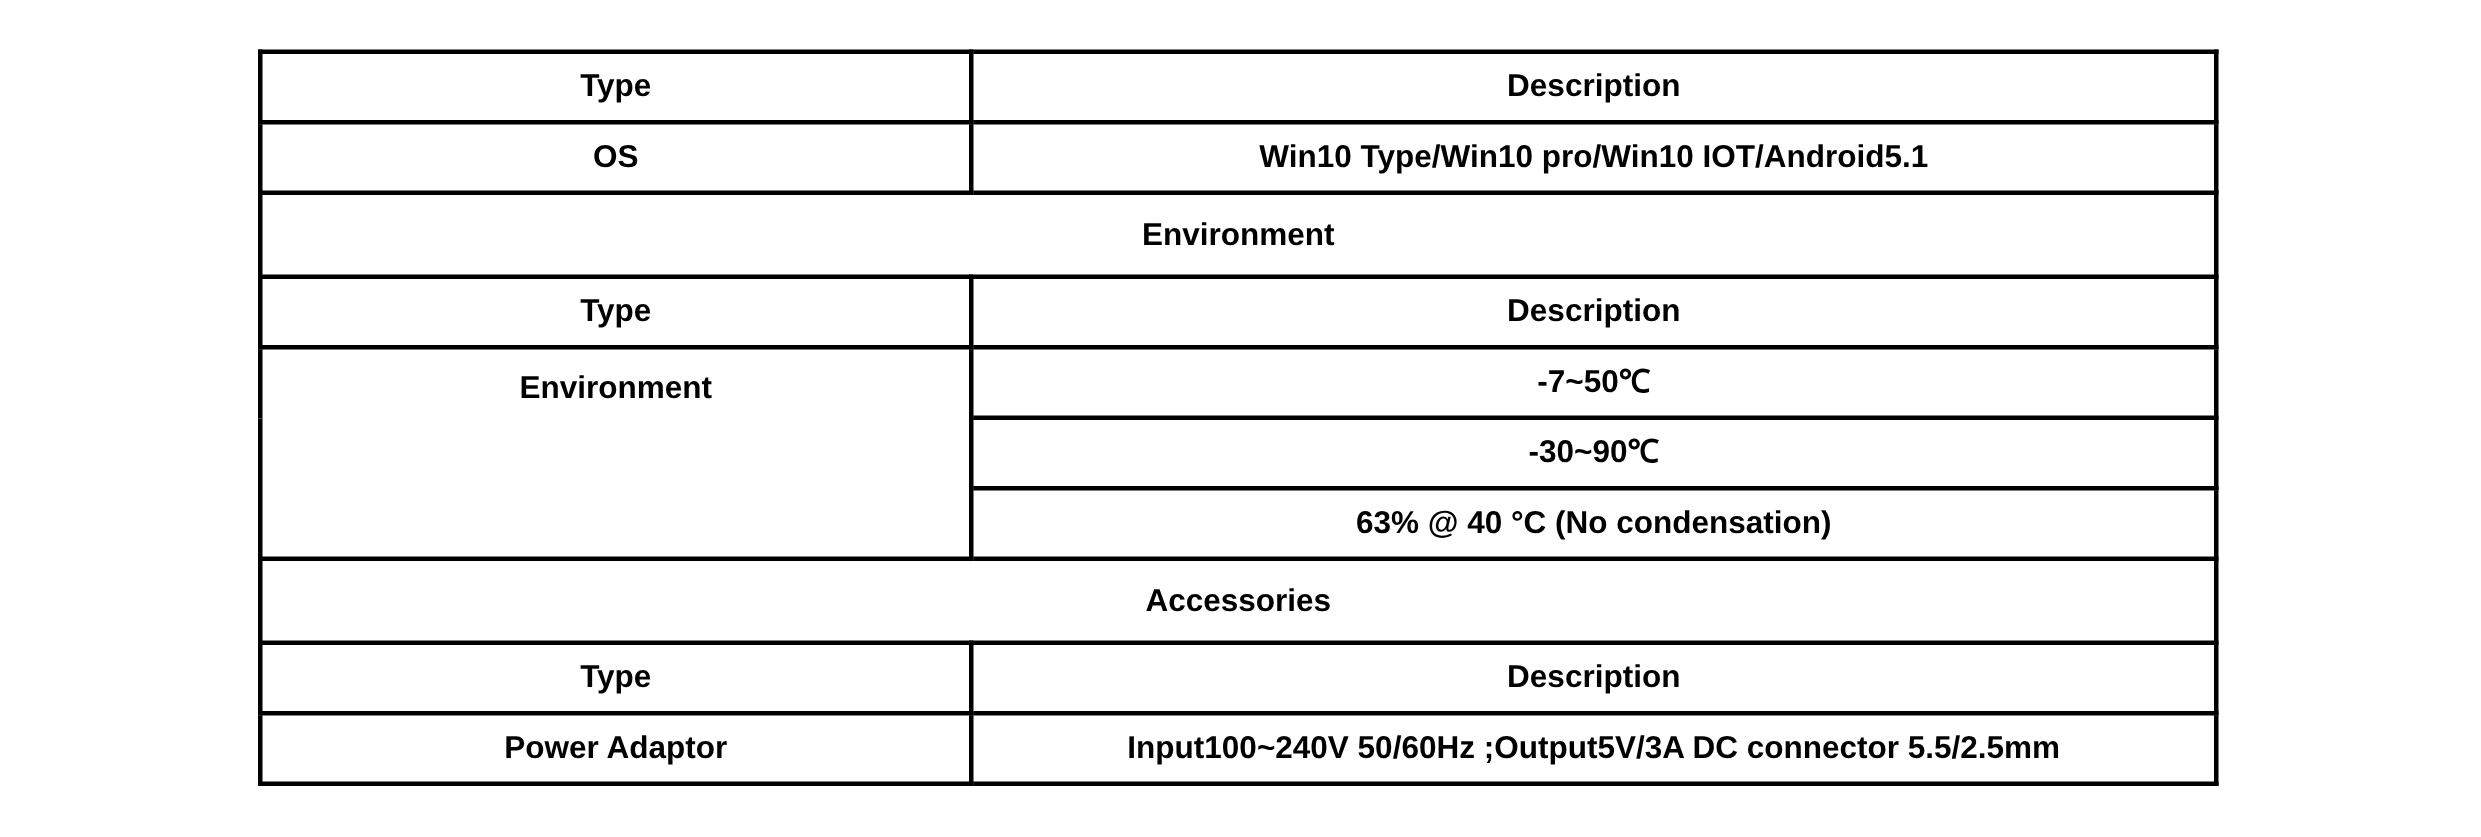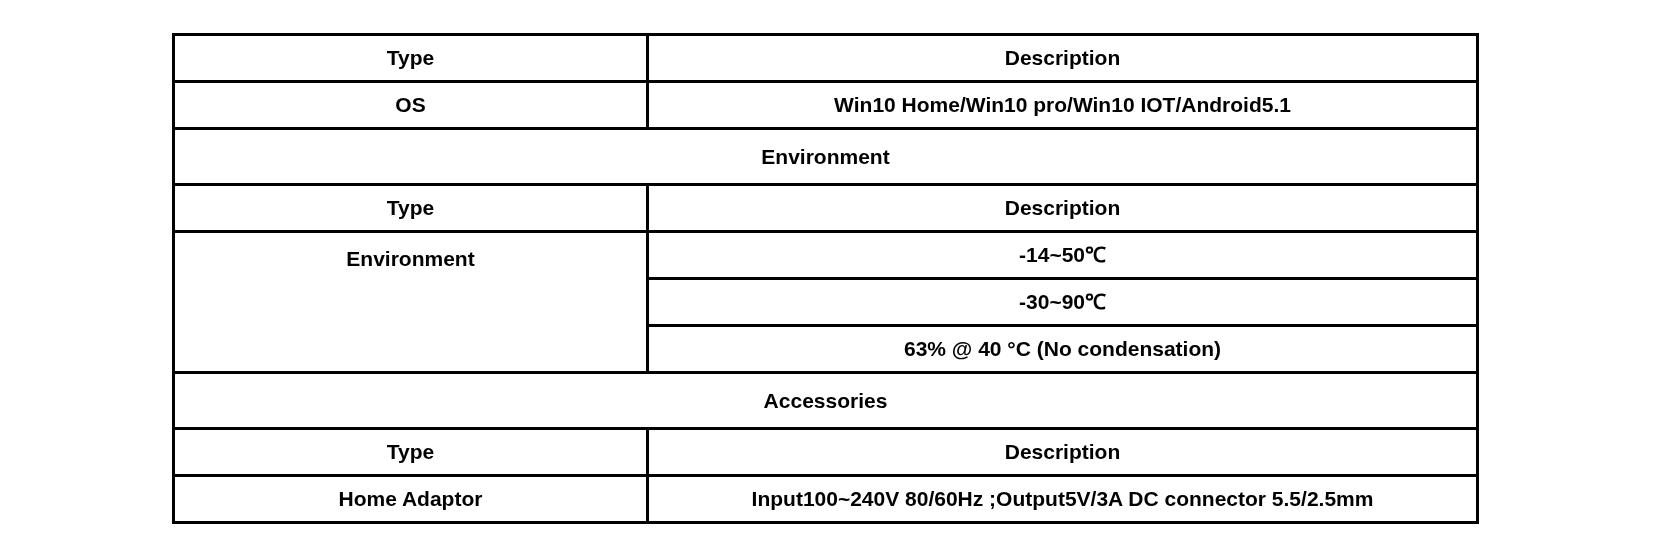--- a/index.html
+++ b/index.html
@@ -60,45 +60,45 @@
       <col class="col-type">
       <col class="col-desc">
     </colgroup>
     <tbody>
       <tr class="row-h">
         <td class="col-type">Type</td>
         <td class="col-desc">Description</td>
       </tr>
       <tr class="row-h">
         <td>OS</td>
-        <td>Win10 Home/Win10 pro/Win10 IOT/Android5.1</td>
+        <td>Win10 Type/Win10 pro/Win10 IOT/Android5.1</td>
       </tr>
       <tr class="row-tall">
         <td class="section" colspan="2">Environment</td>
       </tr>
       <tr class="row-h">
         <td>Type</td>
         <td>Description</td>
       </tr>
       <tr class="row-h">
         <td class="vmid-top" rowspan="3">Environment</td>
-        <td>-14~50℃</td>
+        <td>-7~50℃</td>
       </tr>
       <tr class="row-h">
         <td>-30~90℃</td>
       </tr>
       <tr class="row-h">
         <td>63% @ 40 °C (No condensation)</td>
       </tr>
       <tr class="row-tall">
         <td class="section" colspan="2">Accessories</td>
       </tr>
       <tr class="row-h">
         <td>Type</td>
         <td>Description</td>
       </tr>
       <tr class="row-h">
-        <td>Home Adaptor</td>
-        <td class="nowrap">Input100~240V 80/60Hz ;Output5V/3A DC connector 5.5/2.5mm</td>
+        <td>Power Adaptor</td>
+        <td class="nowrap">Input100~240V 50/60Hz ;Output5V/3A DC connector 5.5/2.5mm</td>
       </tr>
     </tbody>
   </table>
 </div>
 
 </body></html>

